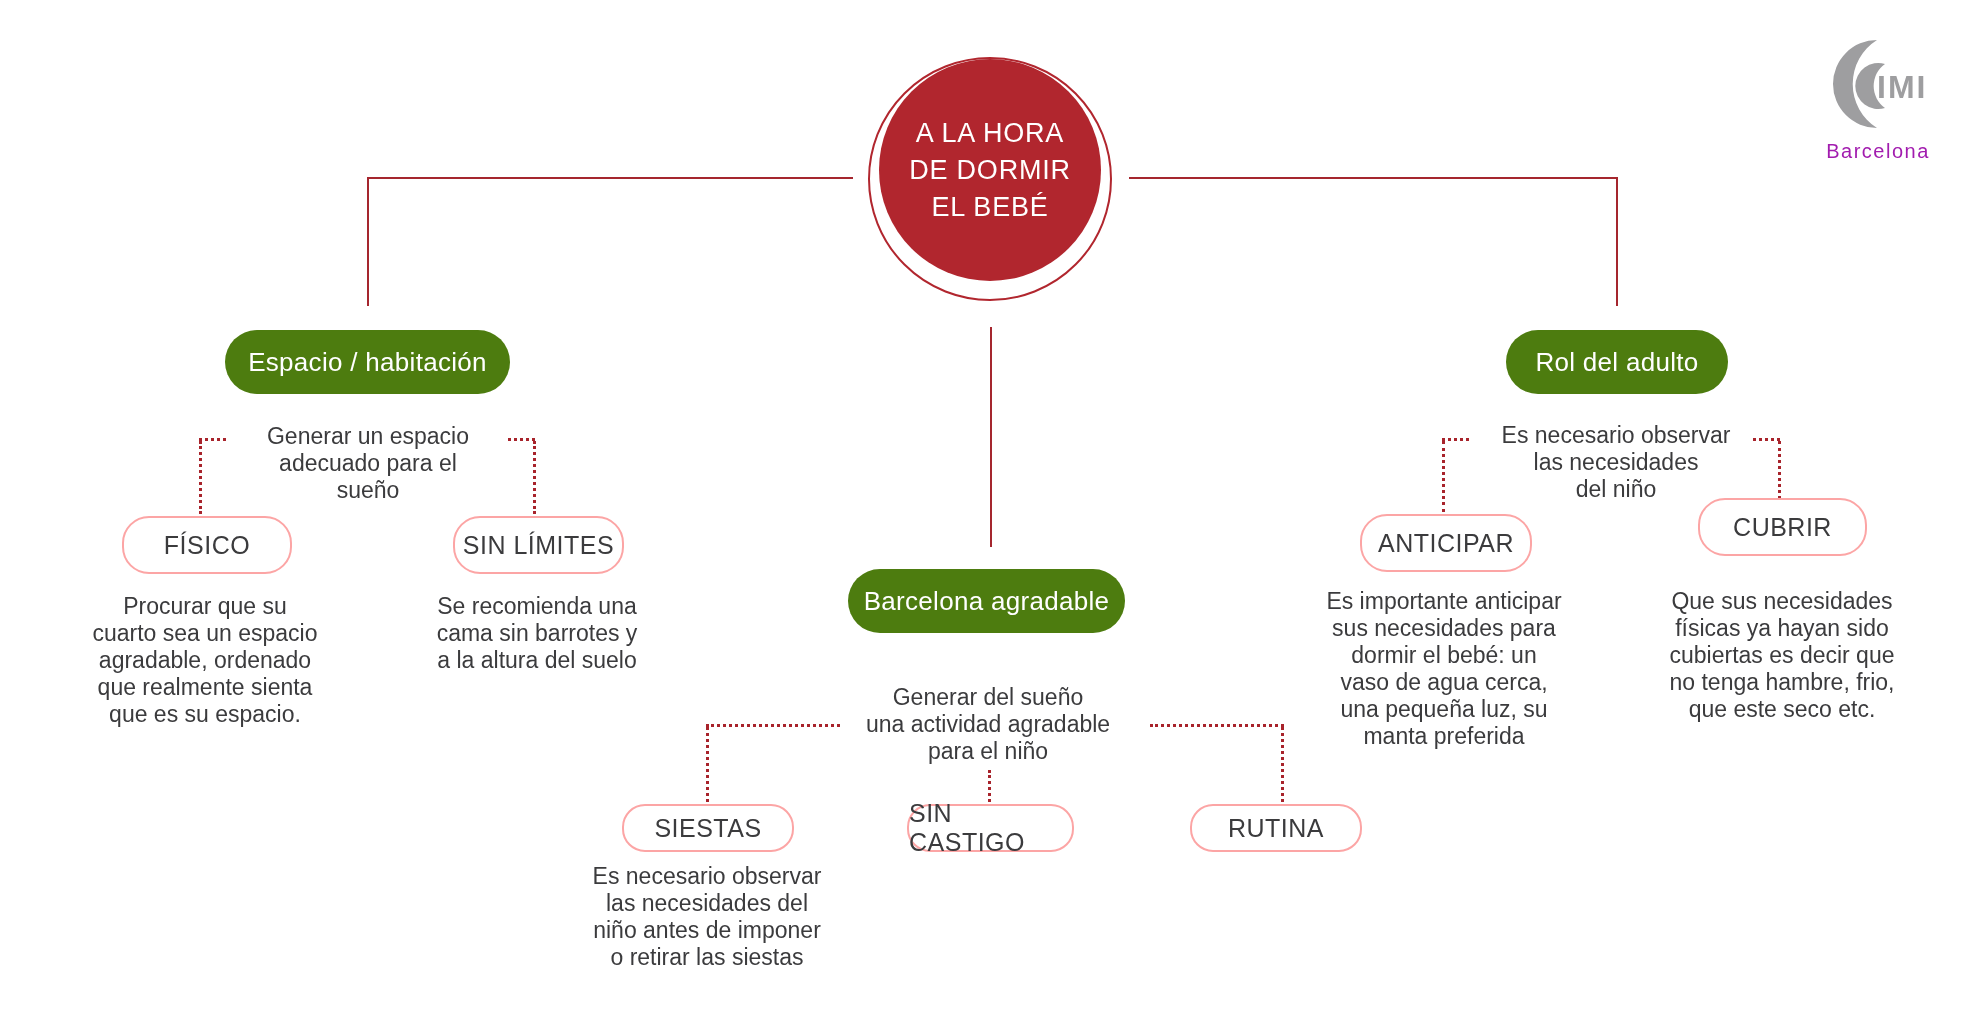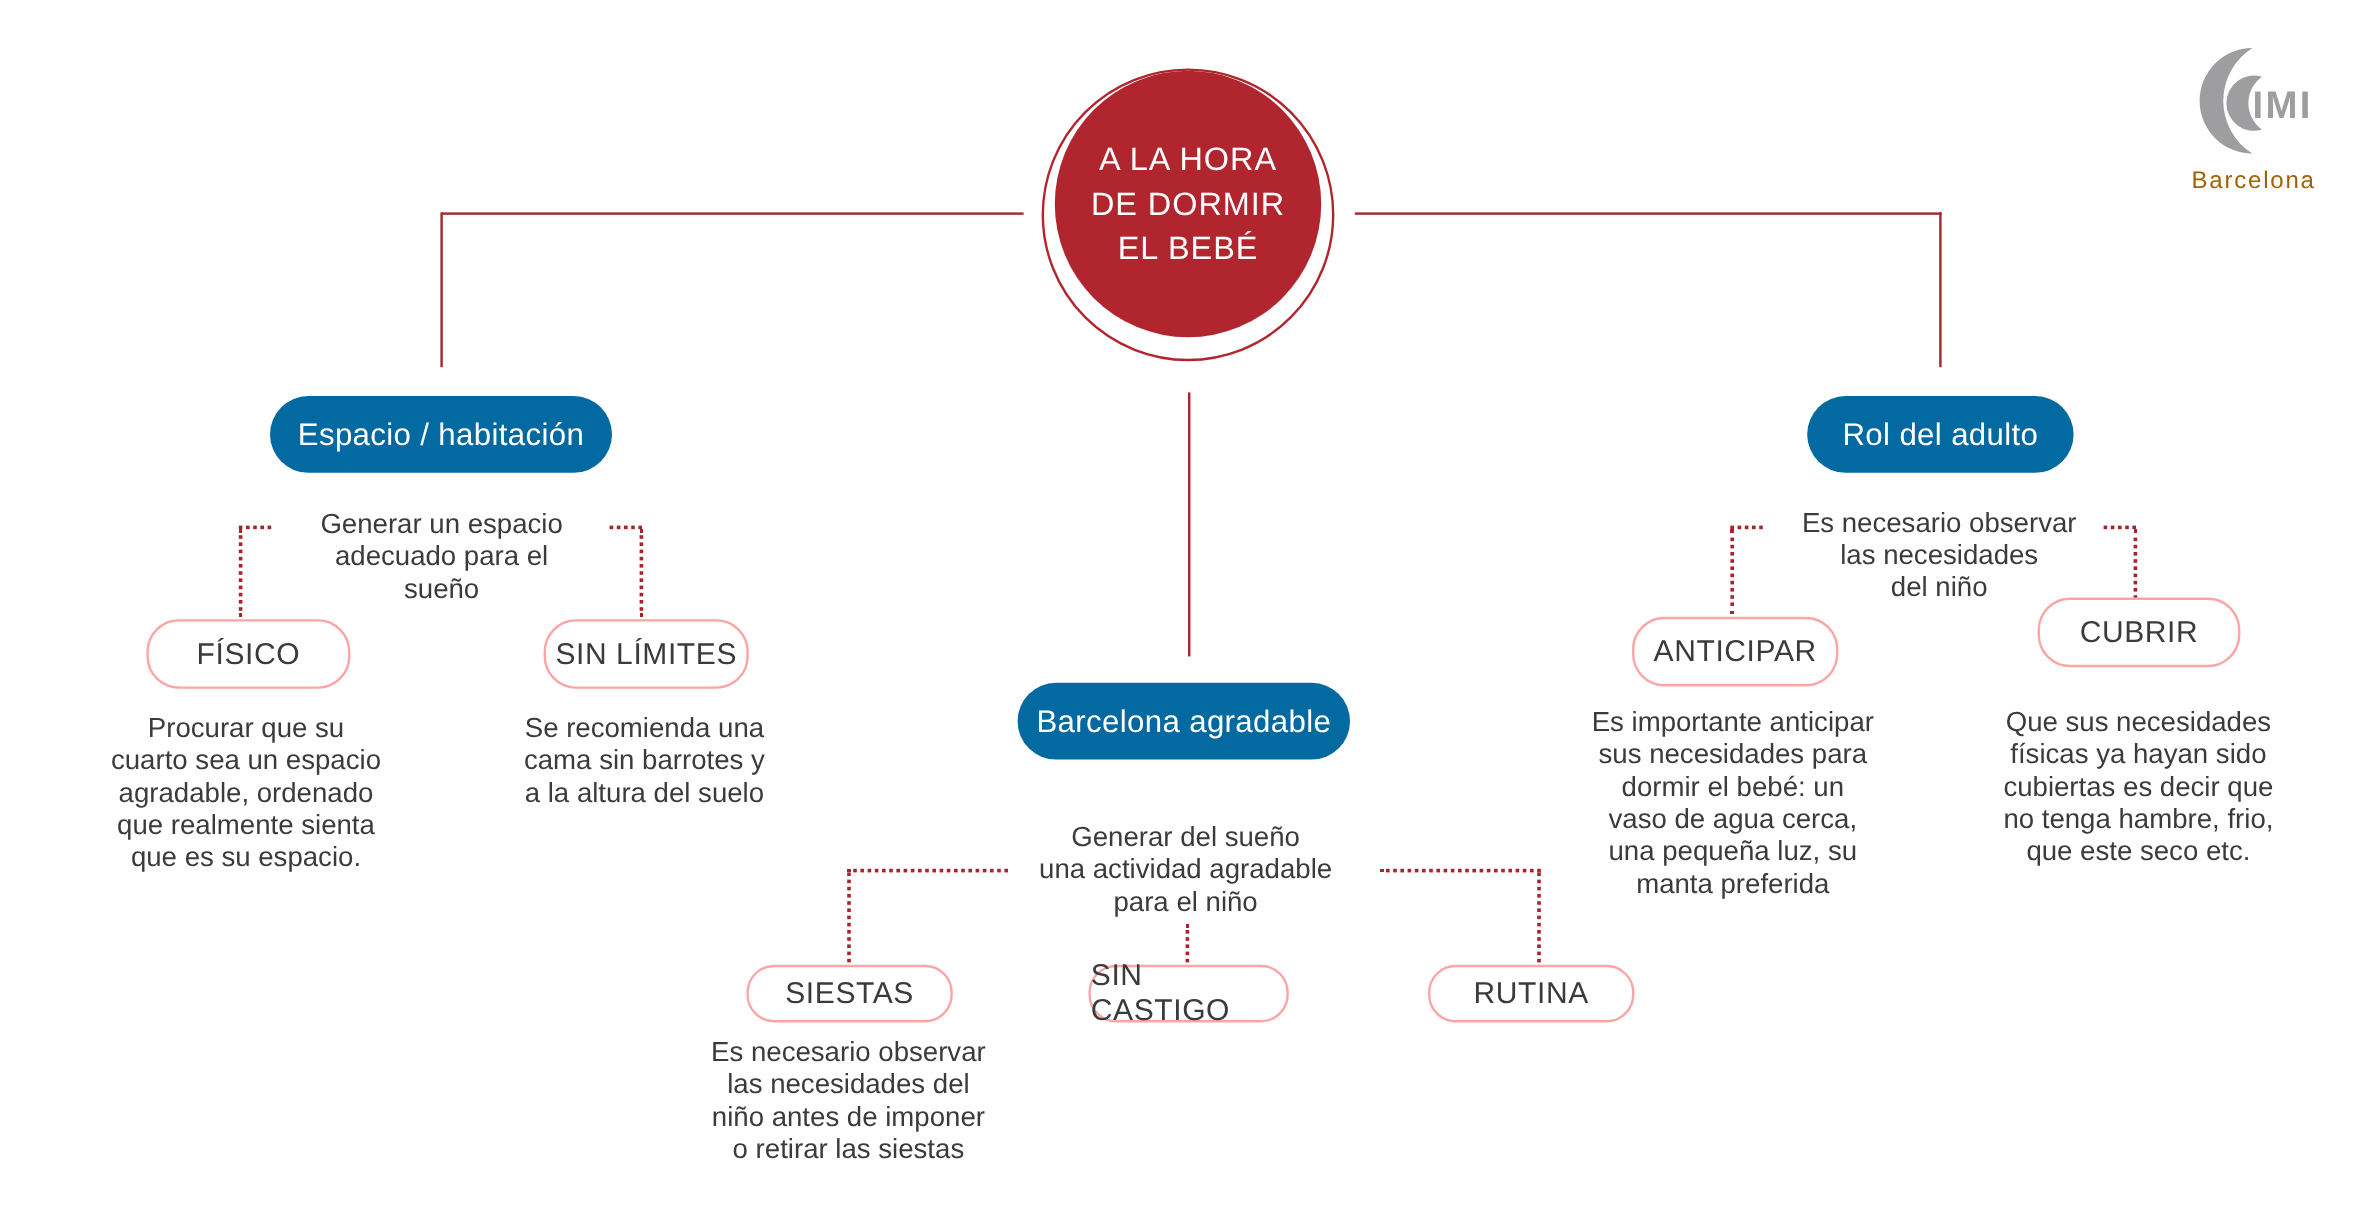--- a/index.html
+++ b/index.html
@@ -17,38 +17,38 @@
   
   .center-circle { position:absolute; left:868px; top:57px; width:240px; height:240px;
                    border:2px solid #B1262E; border-radius:50%;
                    display:flex; justify-content:center; }
   .center-inner { width:222px; height:222px; border-radius:50%; background:#B1262E;
                   color:#fff; display:flex; flex-direction:column; align-items:center;
                   justify-content:center; font-size:27px; line-height:37px;
                   letter-spacing:0.8px; text-align:center; }
 
   
-  .pill { position:absolute; background:#0369a1; color:#ffffff; border-radius:32px;
+  .pill { position:absolute; background:#4d7c0f; color:#ffffff; border-radius:32px;
           display:flex; align-items:center; justify-content:center;
           font-size:26px; letter-spacing:0.3px; }
 
   
   .pill-outline { position:absolute; background:#ffffff; border:2px solid #fca5a5;
                   display:flex; align-items:center; justify-content:center;
                   font-size:25px; color:#3B3B3D; letter-spacing:0.5px; }
   .pill-outline.row1 { height:54px; border-radius:27px; }
   .pill-outline.row2 { height:44px; border-radius:23px; }
 
   
   .desc { position:absolute; color:#3B3B3D; font-size:23px; line-height:27px; text-align:center; }
 
   
   .logo { position:absolute; left:1808px; top:36px; width:140px; text-align:center; }
   .logo svg { display:block; margin:0 auto; }
-  .logo-city { color:#a16207; font-size:20px; letter-spacing:1.5px; margin-top:0px; }
+  .logo-city { color:#a21caf; font-size:20px; letter-spacing:1.5px; margin-top:0px; }
 </style>
 </head>
 <body>
 
 <div class="canvas">
 
   <div class="line-h" style="left:368px; top:177px; width:485px;"></div>
   <div class="line-v" style="left:367px; top:177px; height:129px;"></div>
   <div class="line-h" style="left:1129px; top:177px; width:489px;"></div>
   <div class="line-v" style="left:1616px; top:177px; height:129px;"></div>

